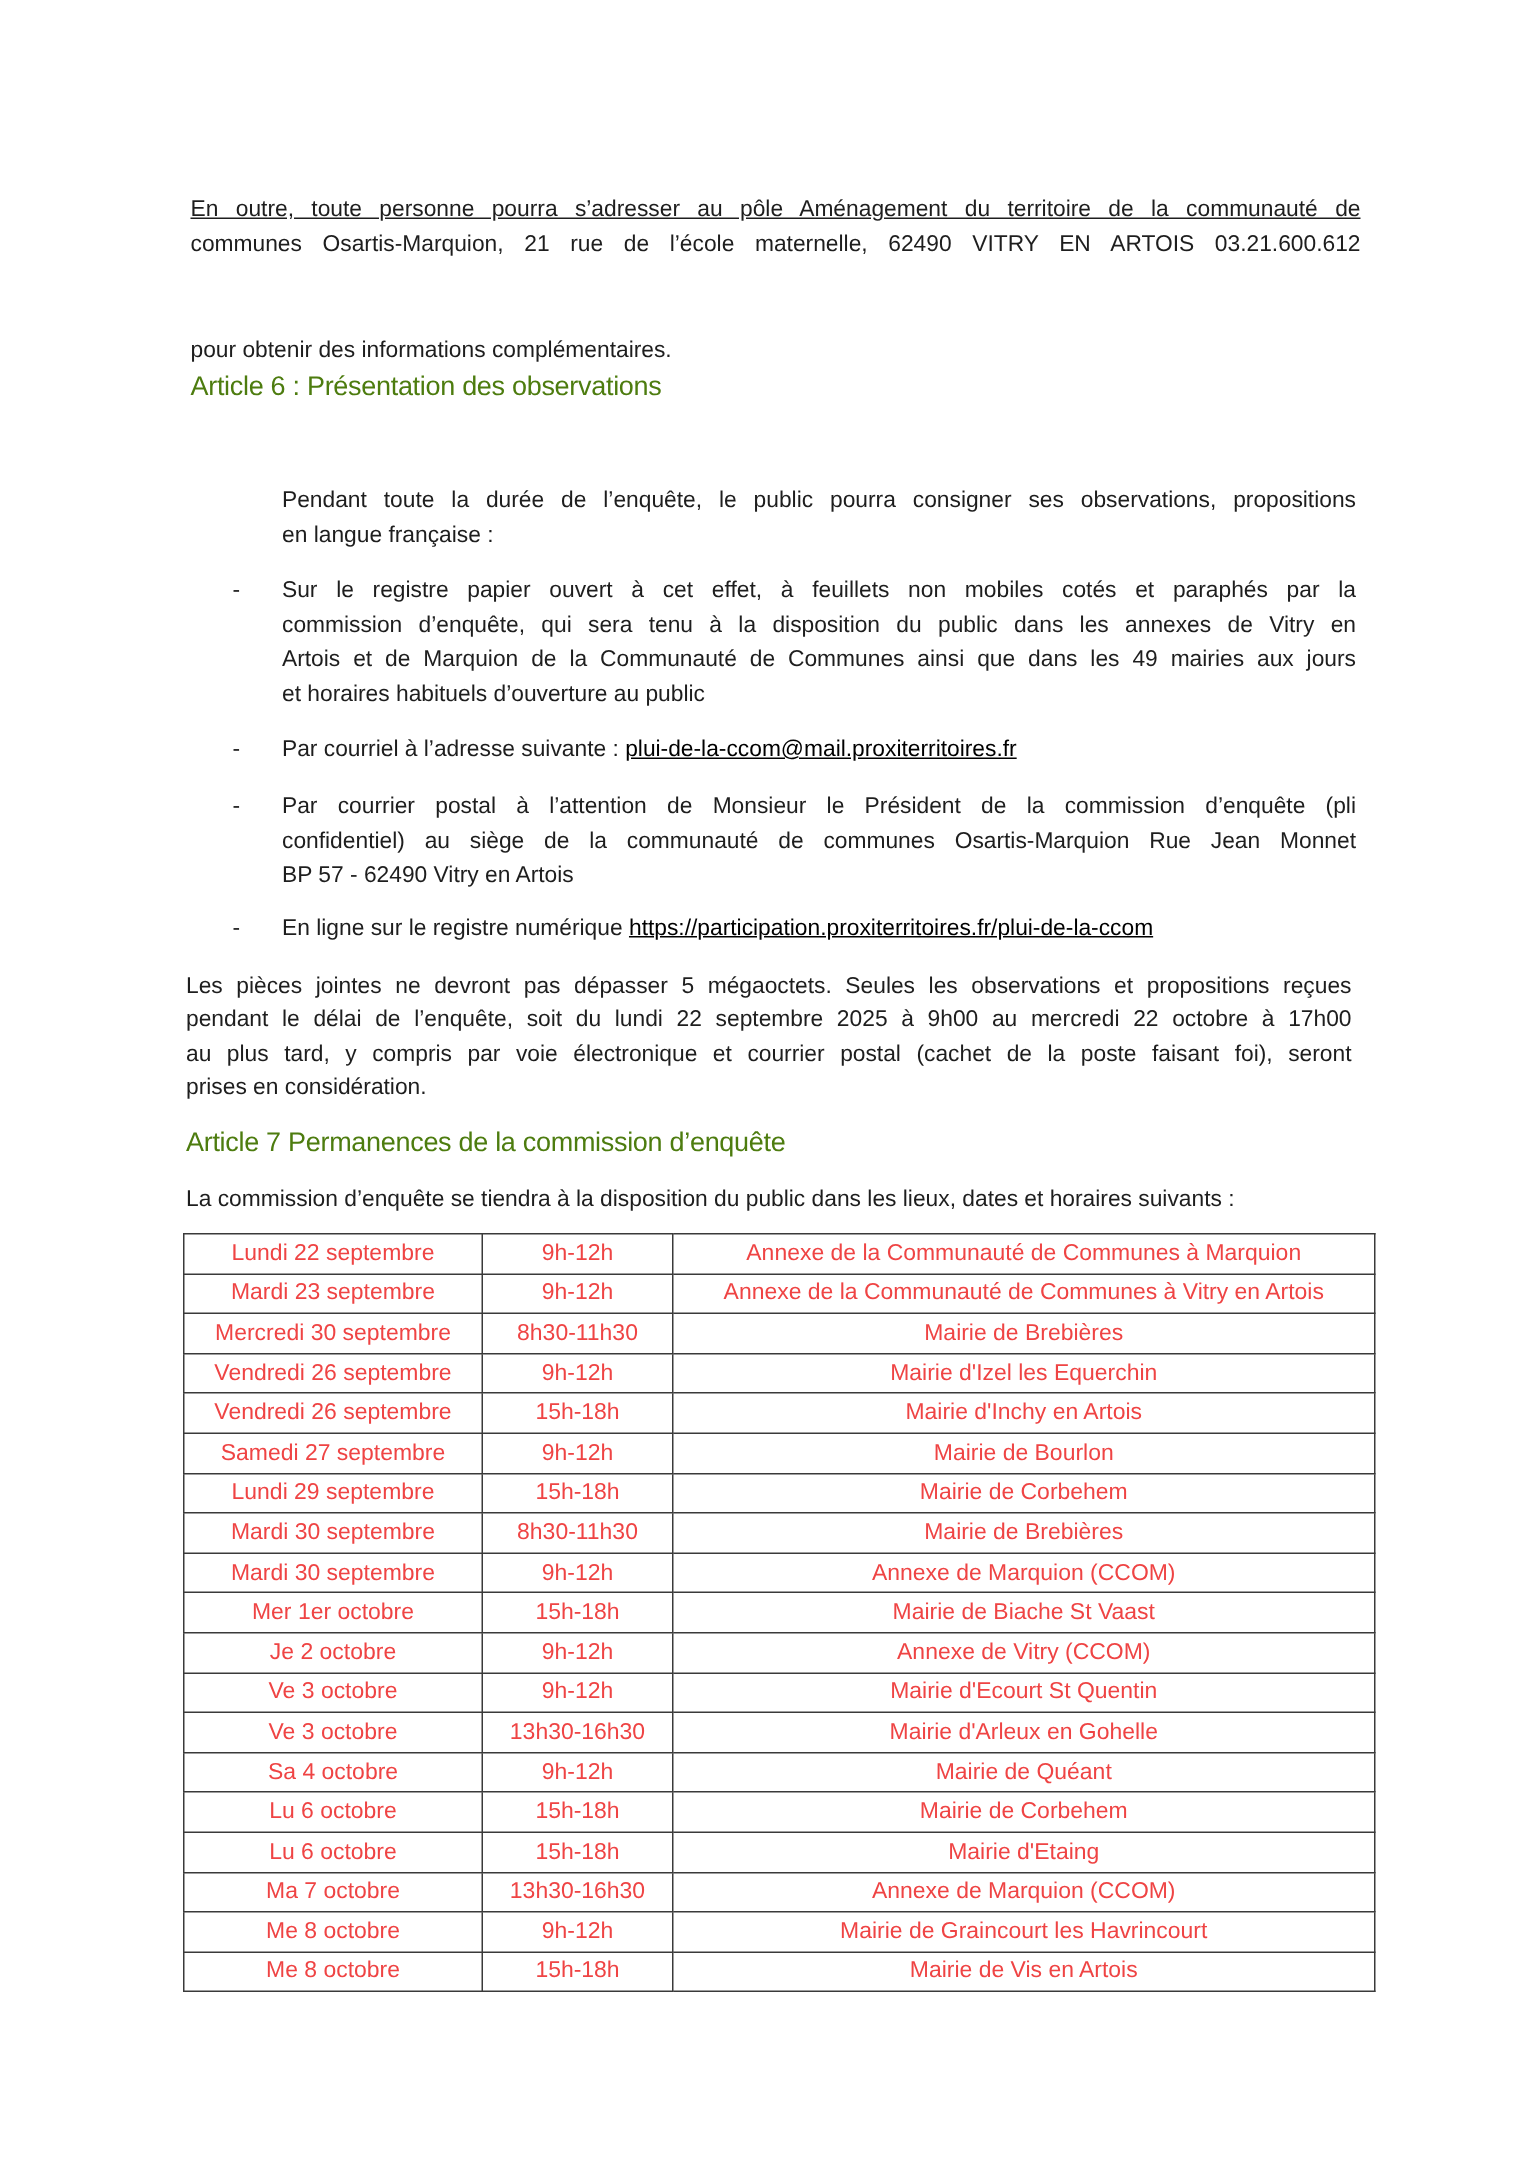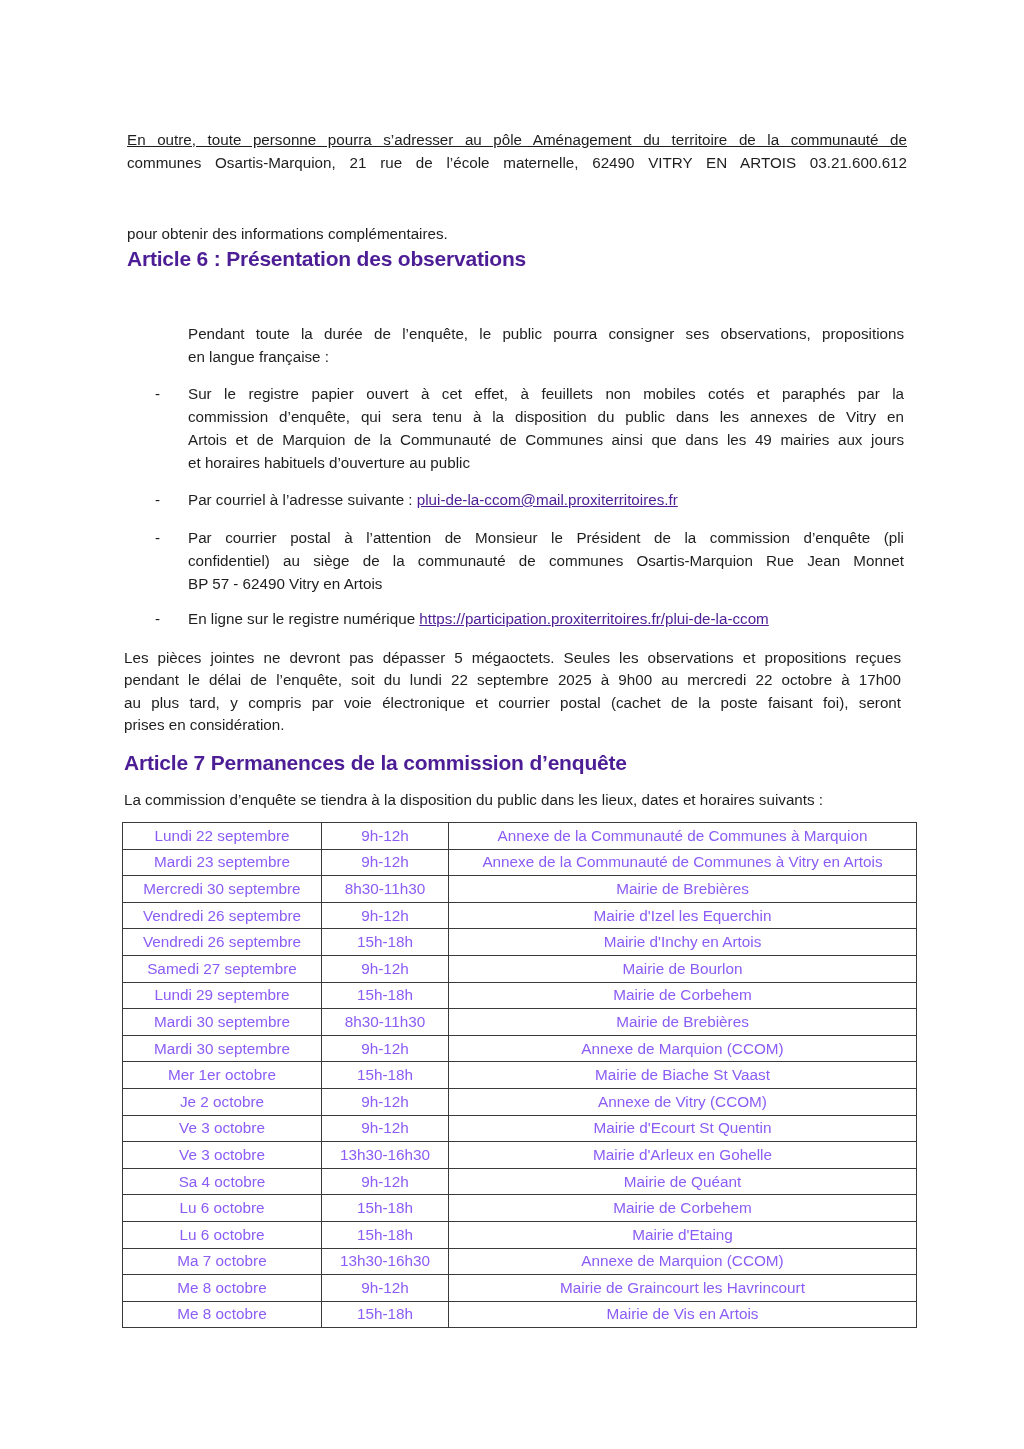--- a/index.html
+++ b/index.html
@@ -2,27 +2,27 @@
 <html><head>
 <meta charset="utf-8">
 <style>
   html, body { margin: 0; padding: 0; background: #ffffff; }
   body {
     width: 1024px; height: 1449px; position: relative; overflow: hidden;
     font-family: "Liberation Sans", sans-serif; color: #1e1e1e;
   }
   .page { position: absolute; left: 0; top: 0; width: 1024px; height: 1449px; }
   .p { position: absolute; font-size: 15.2px; line-height: 22.5px; margin: 0; }
-  .heading { position: absolute; font-size: 21px; font-weight: bold; margin: 0; color: #4c1d95; letter-spacing: -0.2px; }
+  .heading { position: absolute; font-size: 18px; font-weight: normal; margin: 0; color: #4d7c0f; letter-spacing: -0.2px; }
   .bullet { position: absolute; font-size: 15.2px; line-height: 22.5px; }
   .dash { position: absolute; left: 155px; }
-  .link { color: #4c1d95; text-decoration: underline; }
+  .link { color: #000000; text-decoration: underline; }
   table.sched {
     position: absolute; left: 122px; top: 822px; width: 795px;
-    border-collapse: collapse; font-size: 15.3px; color: #8b5cf6;
+    border-collapse: collapse; font-size: 15.3px; color: #ef4444;
   }
   table.sched td {
     border: 1.3px solid #3a3a3a; height: 25.6px; padding: 0 4px;
     text-align: center; white-space: nowrap; line-height: 18px;
   }
   table.sched td.c1 { width: 190px; }
   table.sched td.c2 { width: 118px; }
 </style>
 </head>
 <body>

